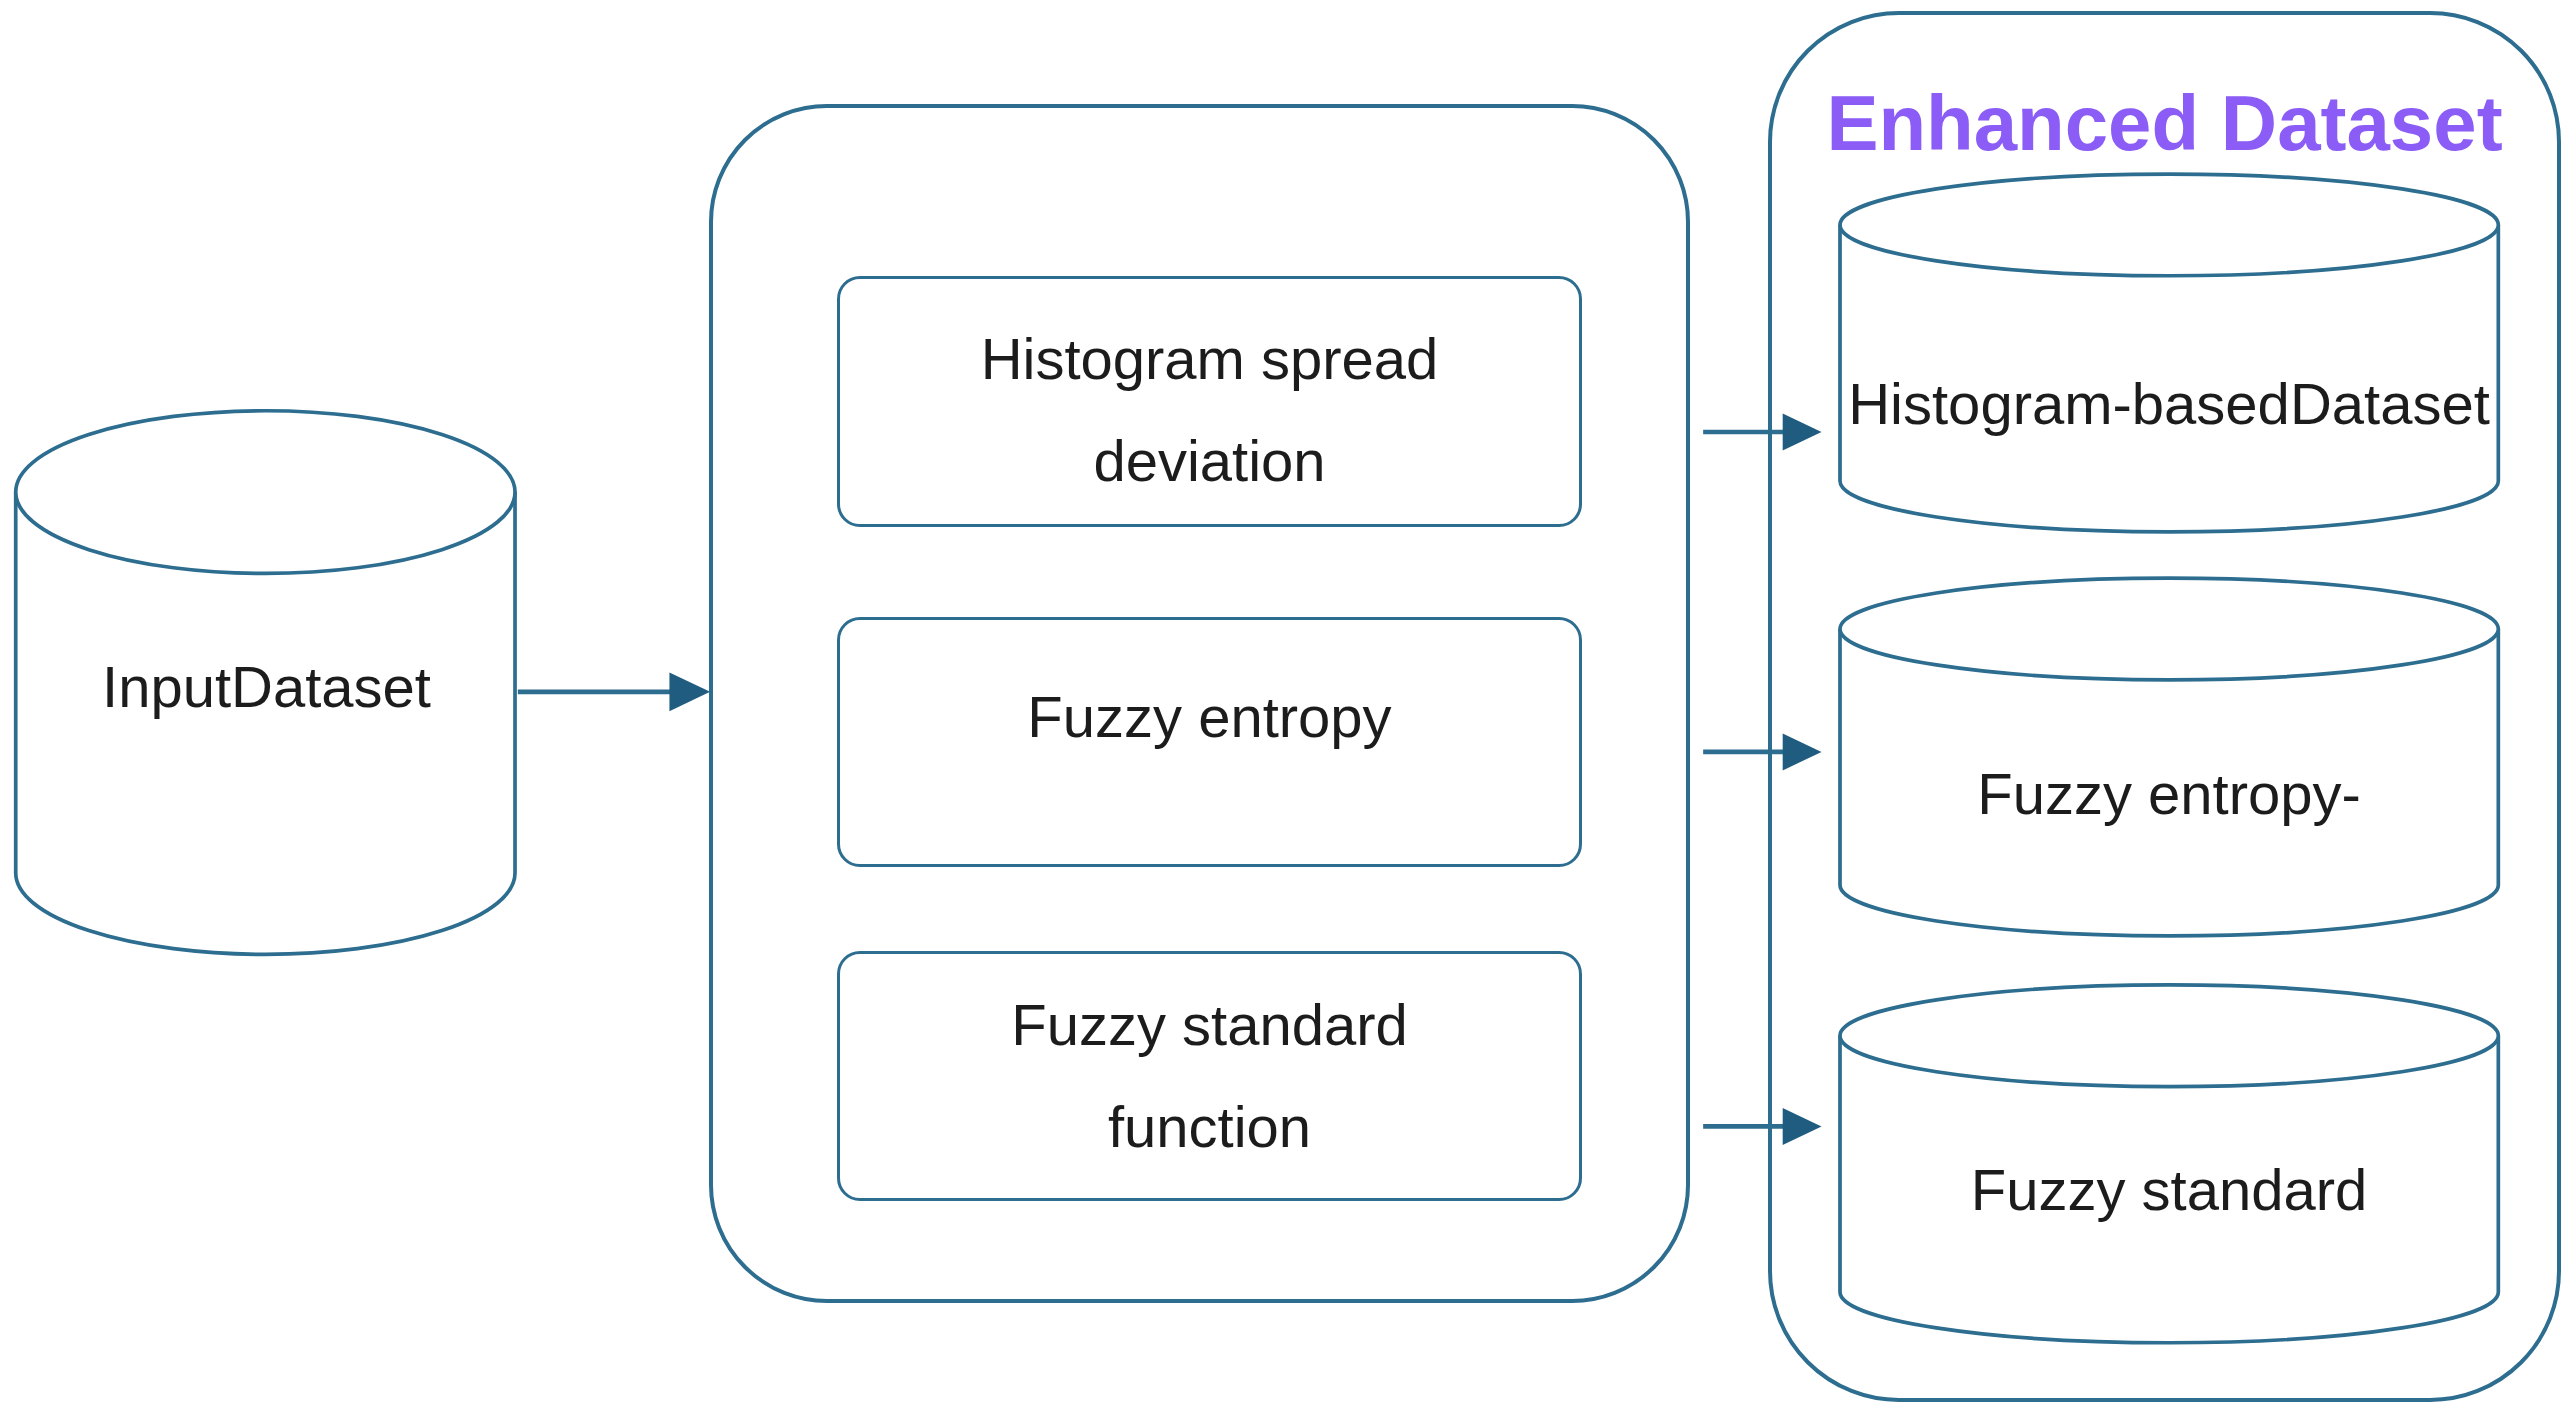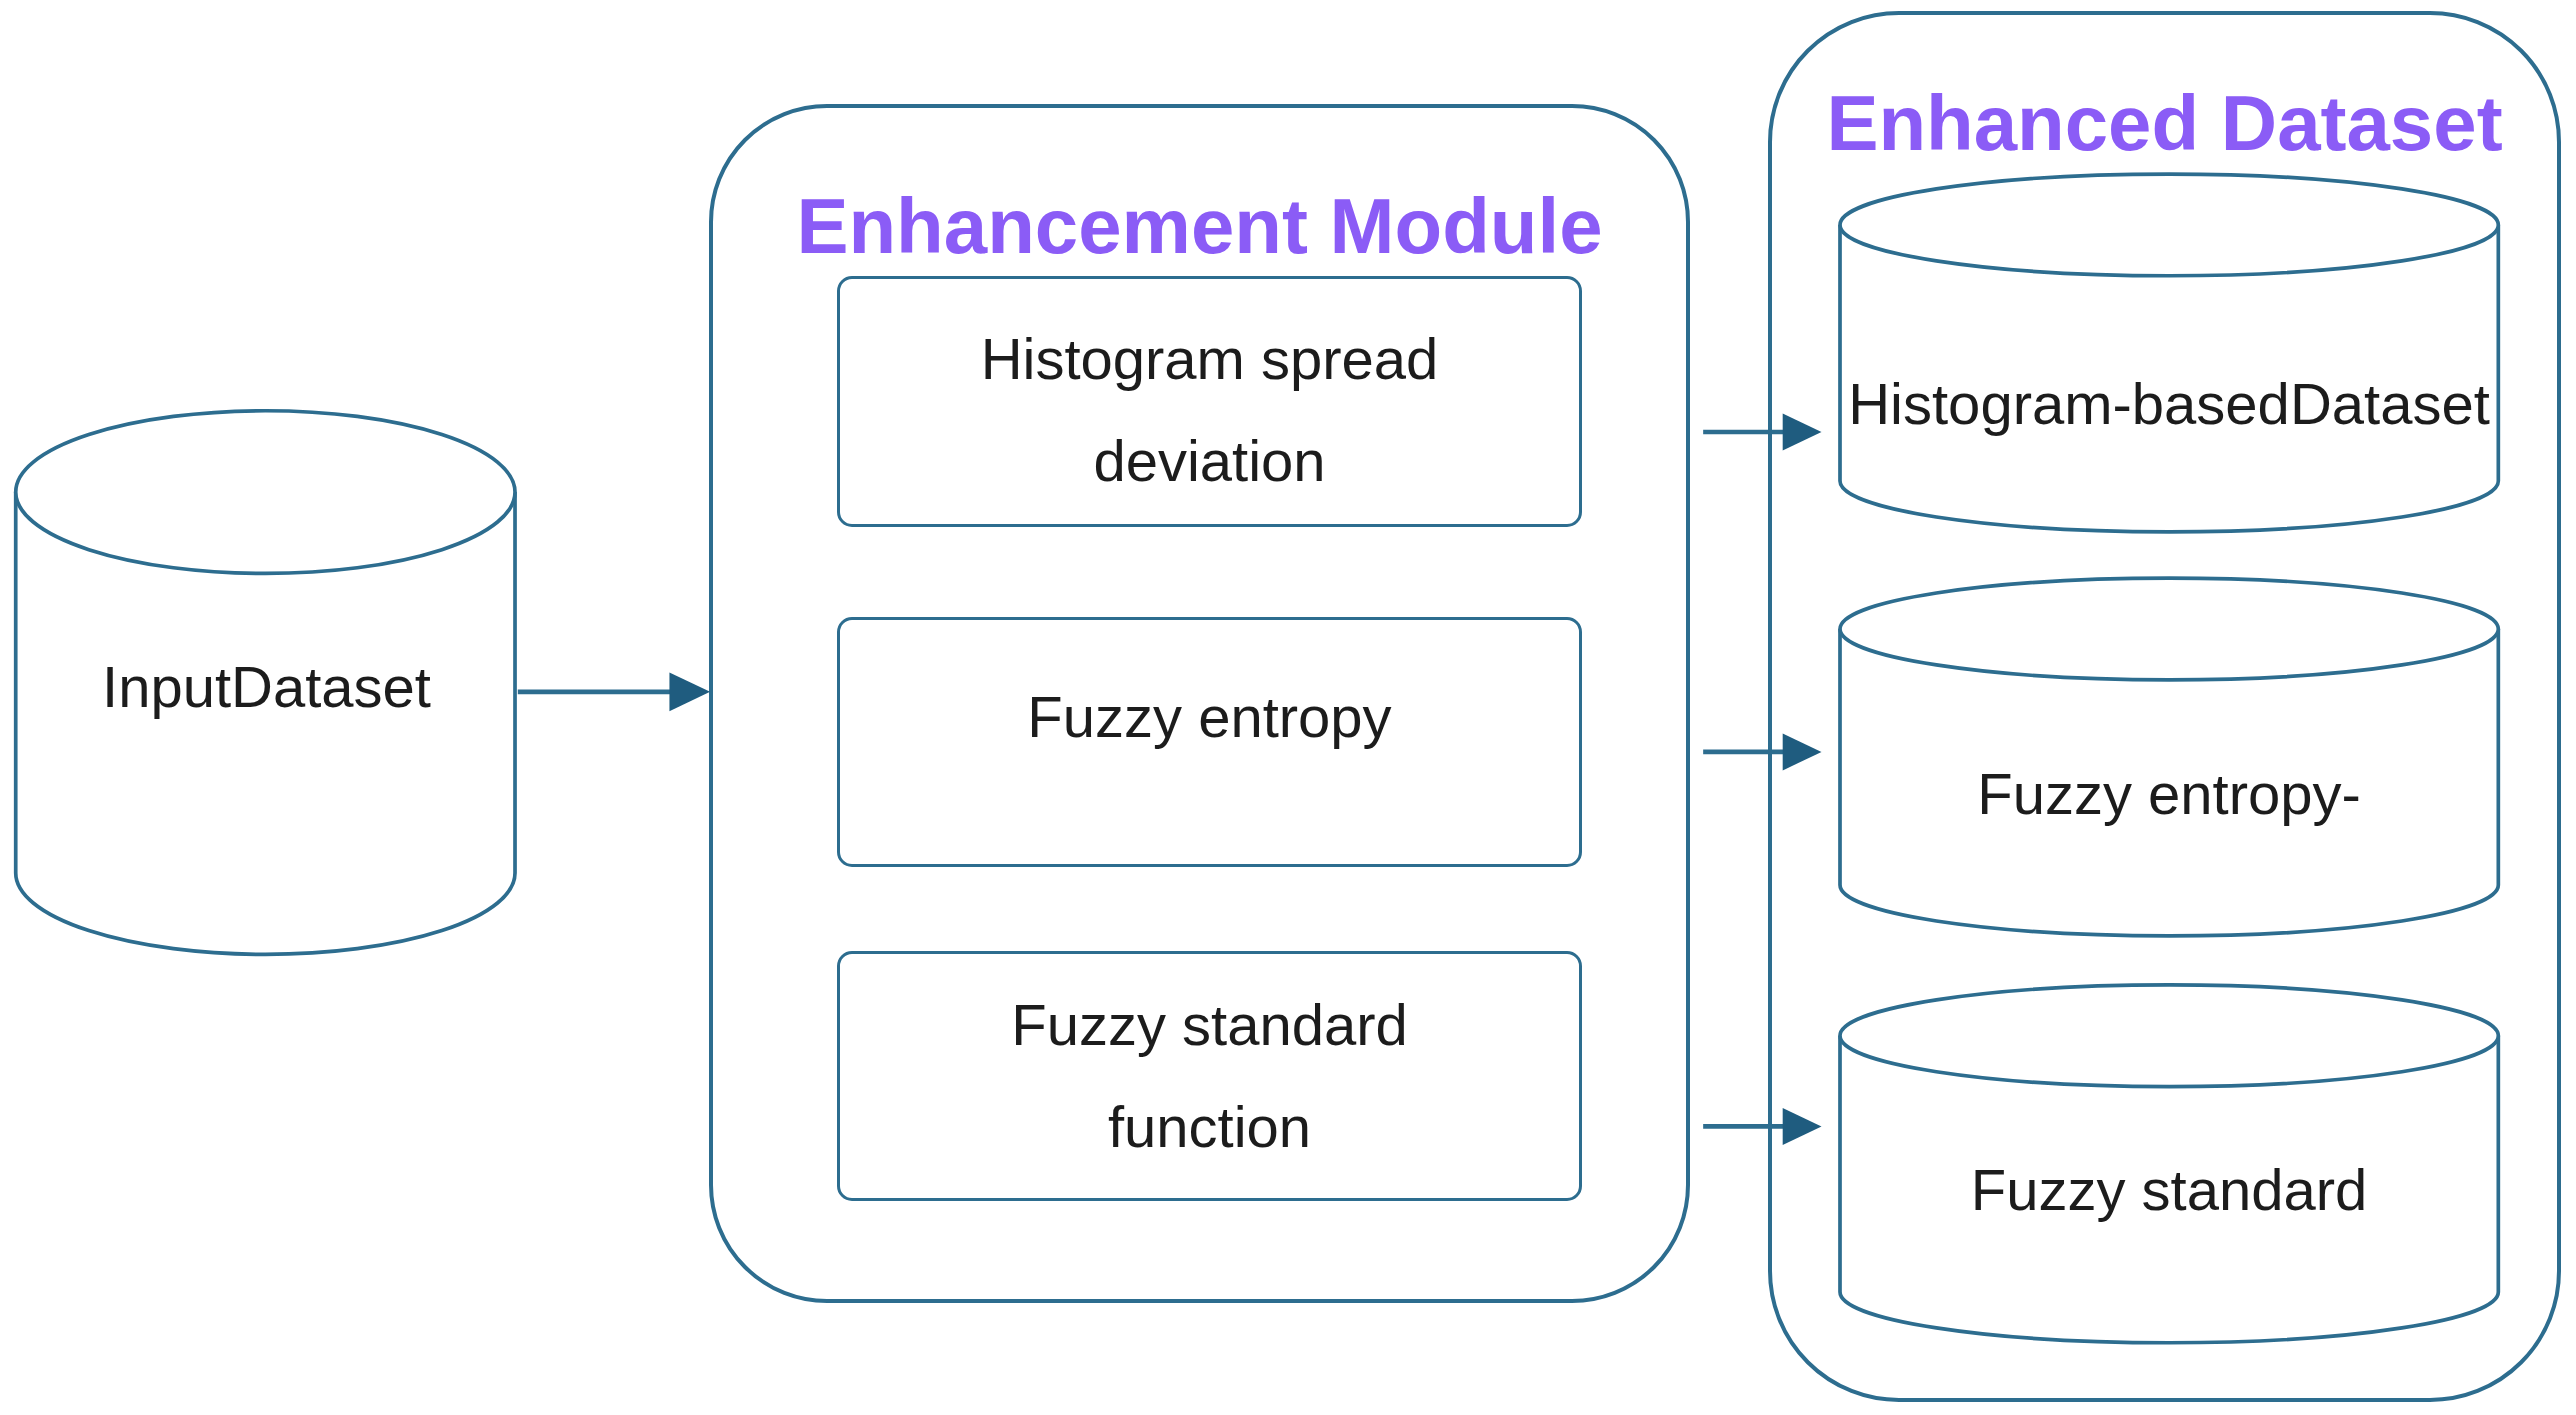--- a/index.html
+++ b/index.html
@@ -19,21 +19,21 @@
   .rounded-container {
     position: absolute;
     box-sizing: border-box;
     border: 4.6px solid #2d6d8f;
     background: #ffffff;
   }
   .process-box {
     position: absolute;
     box-sizing: border-box;
     border: 3.7px solid #2d6d8f;
-    border-radius: 15px;
+    border-radius: 23px;
     background: #ffffff;
     display: flex;
     flex-direction: column;
     align-items: center;
     justify-content: center;
     text-align: center;
   }
   .container-title {
     position: absolute;
     text-align: center;
@@ -126,21 +126,20 @@
     <g>
       <line class="ln" x1="1842" y1="813" x2="1930" y2="813"></line>
       <polygon class="head" points="1928,793 1970,813 1928,833"></polygon>
     </g>
     <g>
       <line class="ln" x1="1842" y1="1218" x2="1930" y2="1218"></line>
       <polygon class="head" points="1928,1198 1970,1218 1928,1238"></polygon>
     </g>
   </svg>
 
-  <div class="container-title" style="left:709px; top:184px; width:981px;">Enhancement Module</div>
 
   <div class="container-title" style="left:1768px; top:81px; width:793px;">Enhanced Dataset</div>
 
   <div class="cylinder-text" style="left:14px; top:583px; width:505px; height:207px;">
     <div class="body-line">Input</div>
     <div class="body-line">Dataset</div>
   </div>
 
   <div class="cylinder-text" style="left:1840px; top:307px; width:658px; height:194px;">
     <div class="body-line">Histogram-based</div>

